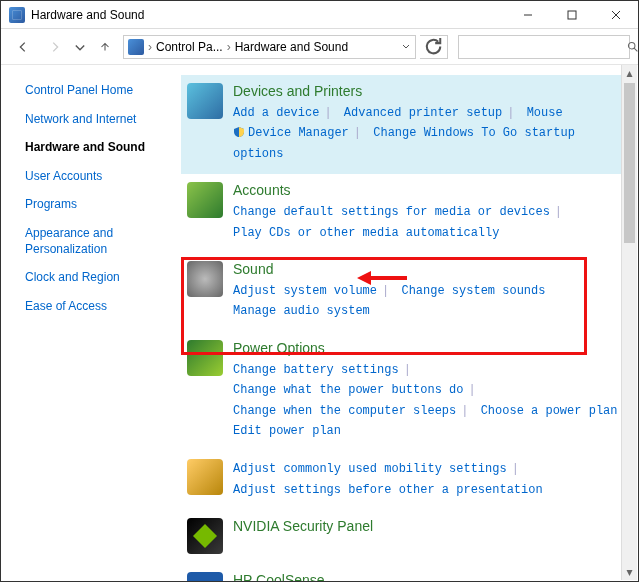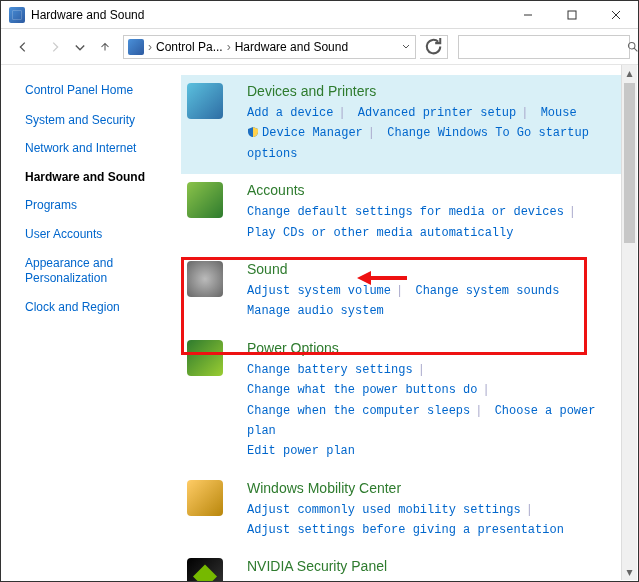--- a/index.html
+++ b/index.html
@@ -62,21 +62,21 @@
   }
   .sidebar .side-item {
     display:block; color:#0066cc; margin:0 0 13px 0; line-height:1.3; cursor:pointer;
   }
   .sidebar .side-item.current {
     color:#000; font-weight:700;
   }
   .content {
     flex:1; overflow-y:auto; padding:10px 8px 10px 0; position:relative;
   }
-  .section { display:flex; gap:24px; padding:8px 10px 10px 6px; }
+  .section { display:flex; gap:10px; padding:8px 10px 10px 6px; }
   .section.selected { background:#d9f0f7; }
   .section .icon { width:36px; height:36px; flex:0 0 36px; border-radius:4px; }
   .section .body2 { flex:1; }
   .section h3 { margin:0 0 4px 0; font-size:14px; font-weight:400; color:#2e7b2e; cursor:pointer;}
   .links { line-height:1.7;font-family:Liberation Mono, monospace; }
   .links a { color:#0066cc; cursor:pointer; }
   .links .sep { color:#aac; margin:0 5px; }
   .highlight-box {
     position:absolute; border:3px solid #e11; pointer-events:none;
     left:0px; top:192px; width:406px; height:98px;
@@ -171,27 +171,27 @@
           <circle cx="7" cy="7" r="4" fill="none" stroke="currentColor" stroke-width="1.3"></circle>
           <line x1="10" y1="10" x2="14" y2="14" stroke="currentColor" stroke-width="1.3"></line>
         </svg>
       </span>
   </div>
 </div>
 
 <div class="body">
   <div class="sidebar">
     <a class="side-item">Control Panel Home</a>
-    <a class="side-item" style="margin-top:14px">System and Security</a>
     <a class="side-item">Network and Internet</a>
     <a class="side-item current">Hardware and Sound</a>
+    <a class="side-item">User Accounts</a>
     <a class="side-item">Programs</a>
-    <a class="side-item">User Accounts</a>
     <a class="side-item">Appearance and Personalization</a>
     <a class="side-item">Clock and Region</a>
+    <a class="side-item">Ease of Access</a>
   </div>
 
   <div class="content">
 
     <div class="section selected">
       <div class="icon ic-devices"></div>
       <div class="body2">
         <h3>Devices and Printers</h3>
         <div class="links">
           <a>Add a device</a><span class="sep">|</span>
@@ -239,24 +239,23 @@
           <a>Change when the computer sleeps</a><span class="sep">|</span>
           <a>Choose a power plan</a><br>
           <a>Edit power plan</a>
         </div>
       </div>
     </div>
 
     <div class="section">
       <div class="icon ic-mobility"></div>
       <div class="body2">
-        <h3>Windows Mobility Center</h3>
         <div class="links">
           <a>Adjust commonly used mobility settings</a><span class="sep">|</span><br>
-          <a>Adjust settings before giving a presentation</a>
+          <a>Adjust settings before other a presentation</a>
         </div>
       </div>
     </div>
 
     <div class="section">
       <div class="icon ic-nvidia"></div>
       <div class="body2">
           <h3>NVIDIA Security Panel</h3>
         </div>
     </div>

